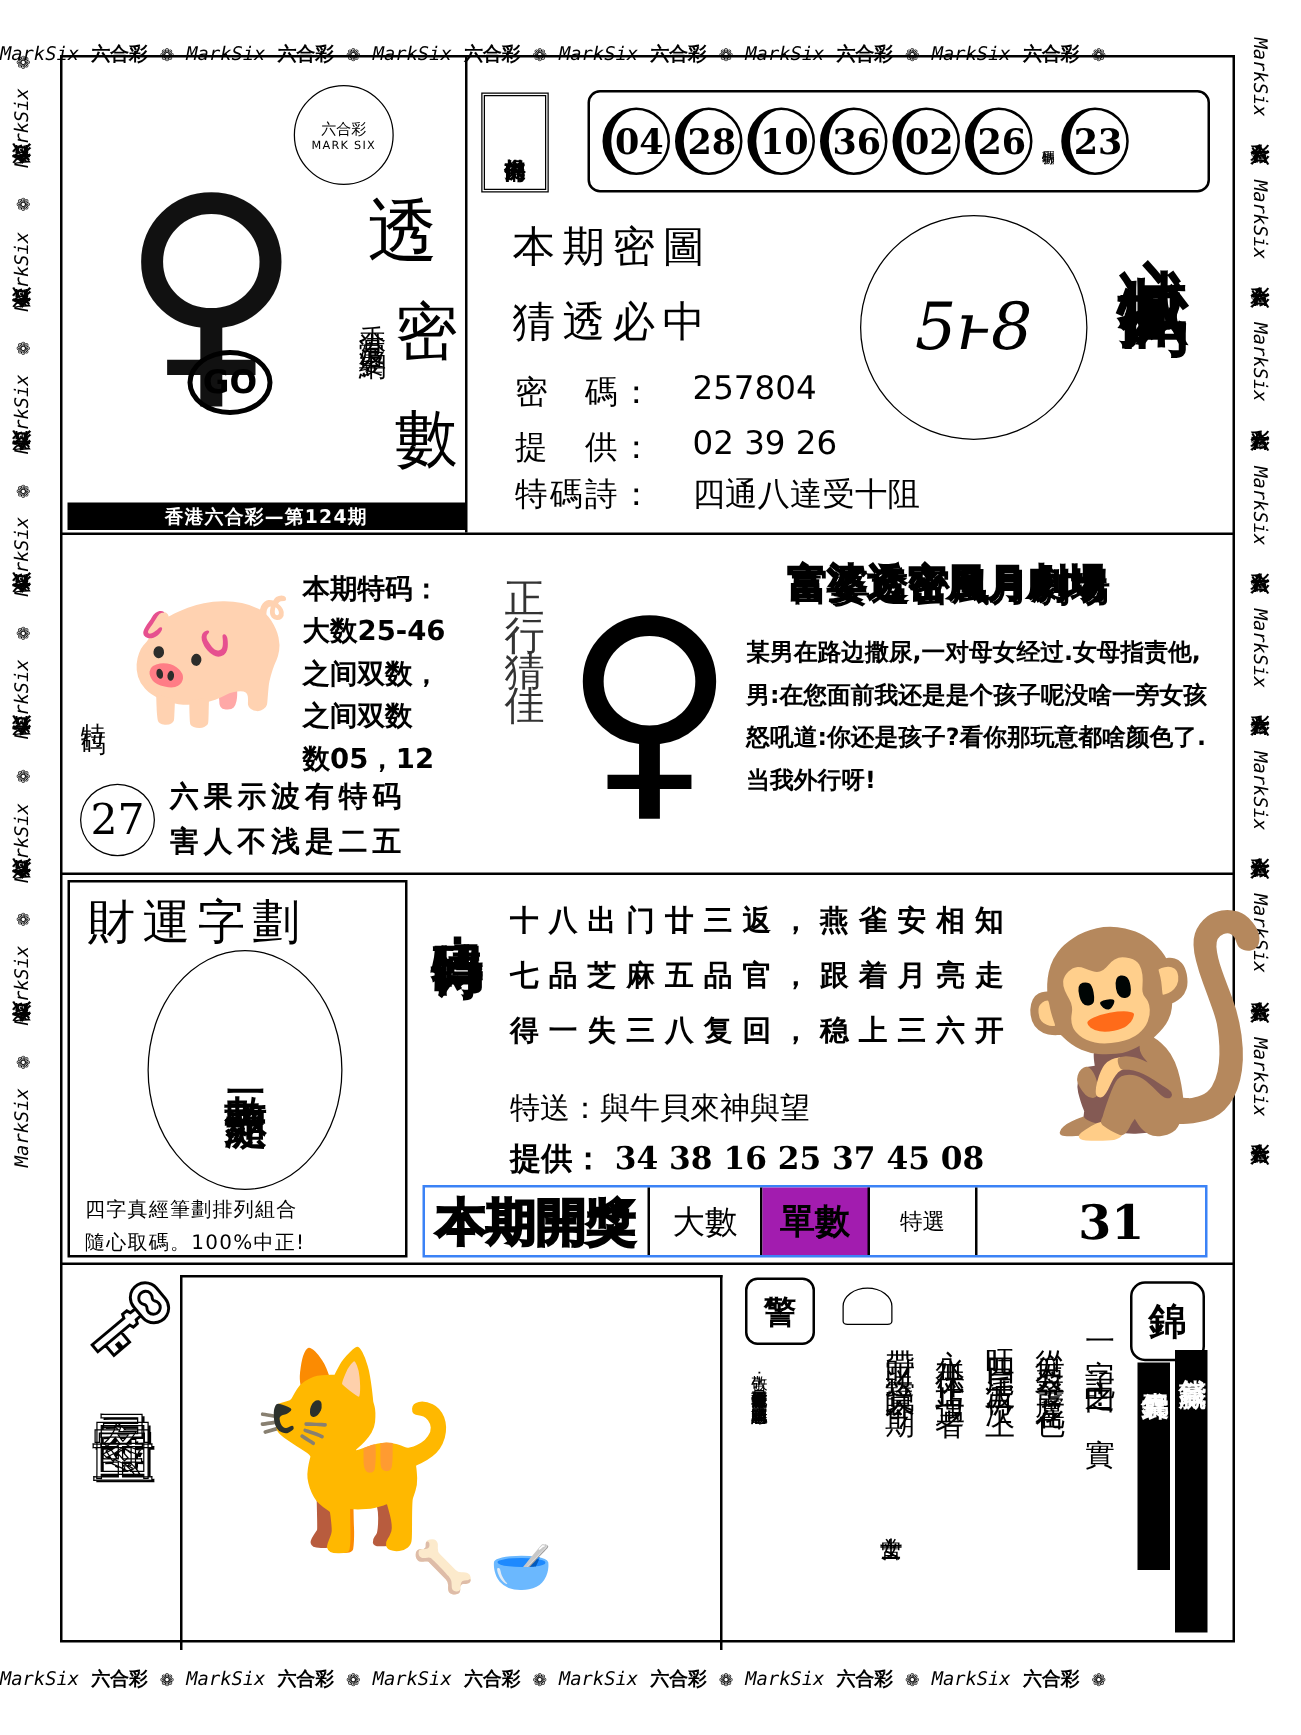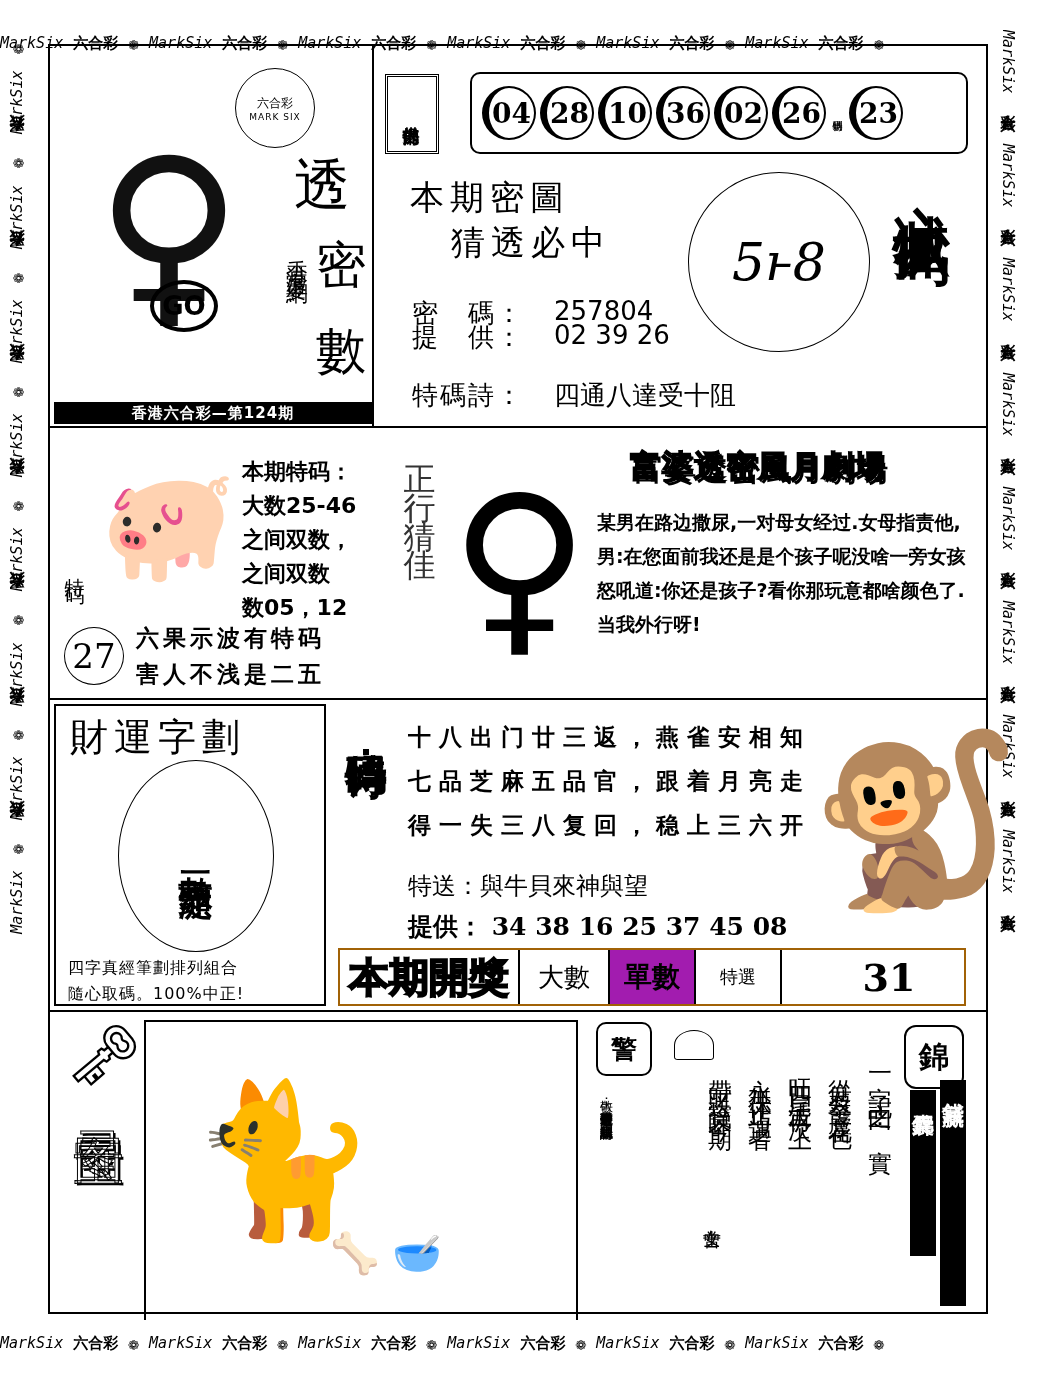--- a/index.html
+++ b/index.html
@@ -20,21 +20,21 @@
   .logo-circle{position:absolute;left:235px;top:68px;width:78px;height:78px;border:1.5px solid #000;border-radius:50%;display:flex;flex-direction:column;align-items:center;justify-content:center;font-size:12px;}
   .logo-circle .en{font-size:9px;letter-spacing:1px;}
   .vt{writing-mode:vertical-rl;letter-spacing:6px;}
   
   .badge-inner{position:absolute;left:385px;top:74px;width:48px;height:74px;border:3px double #000;font-size:17px;font-weight:bold;display:flex;align-items:center;justify-content:center;writing-mode:vertical-rl;background:#fff;}
   .balls-box{position:absolute;left:470px;top:72px;width:498px;height:82px;border:2px solid #000;border-radius:10px;display:flex;align-items:center;padding-left:10px;gap:4px;box-sizing:border-box;}
   .ball{width:54px;height:54px;border-radius:50%;border:2px solid #000;border-left:7px solid #000;display:flex;align-items:center;justify-content:center;font-family:"DejaVu Serif",serif;font-weight:bold;font-size:28px;box-sizing:border-box;}
   .special-label{writing-mode:vertical-rl;font-size:10px;line-height:11px;margin:0 2px;}
   
   .mitu{position:absolute;left:410px;top:175px;font-size:34px;letter-spacing:6px;font-family:"DejaVu Serif",serif;}
-  .mitu2{position:absolute;left:410px;top:220px;font-size:34px;letter-spacing:6px;font-family:"DejaVu Serif",serif;margin-left:41px;}
+  .mitu2{position:absolute;left:410px;top:235px;font-size:34px;letter-spacing:6px;font-family:"DejaVu Serif",serif;}
   .kv{position:absolute;left:412px;font-size:26px;display:flex;gap:14px;}
   .kv .k{width:128px;letter-spacing:2px;}
   .circle-big{position:absolute;left:688px;top:172px;width:180px;height:178px;border:1.5px solid #000;border-radius:50%;display:flex;align-items:center;justify-content:center;font-size:52px;font-family:"DejaVu Serif",serif;font-style:italic;font-weight:lighter;}
   .xincheng{position:absolute;left:892px;top:160px;font-size:56px;font-weight:bold;writing-mode:vertical-rl;letter-spacing:10px;line-height:60px;}
   
   .pig{position:absolute;left:100px;top:450px;width:120px;height:150px;font-size:110px;line-height:150px;text-align:center;}
   .pig-text{position:absolute;left:242px;top:455px;font-size:22px;font-weight:bold;line-height:34px;}
   .tema-v{position:absolute;left:62px;top:562px;font-size:20px;writing-mode:vertical-rl;letter-spacing:8px;}
   .num27{position:absolute;left:64px;top:627px;width:58px;height:56px;border:1.5px solid #000;border-radius:50%;display:flex;align-items:center;justify-content:center;font-family:"DejaVu Serif",serif;font-size:34px;}
   .pig-poem{position:absolute;left:136px;top:620px;font-size:23px;font-weight:bold;line-height:36px;letter-spacing:4px;}
@@ -46,21 +46,21 @@
   .fortune-box{position:absolute;left:54px;top:704px;width:272px;height:302px;border:2px solid #000;box-sizing:border-box;}
   .fortune-title{position:absolute;left:70px;top:712px;font-size:38px;letter-spacing:6px;}
   .oval{position:absolute;left:118px;top:760px;width:154px;height:190px;border:1.5px solid #000;border-radius:50%;display:flex;align-items:center;justify-content:center;}
   .oval .vt{font-size:34px;font-weight:bold;letter-spacing:6px;}
   .fortune-foot{position:absolute;left:68px;top:955px;font-size:16px;line-height:26px;letter-spacing:1px;}
   .poem-label{position:absolute;left:344px;top:720px;font-size:42px;font-weight:bold;font-family:"DejaVu Serif",serif;writing-mode:vertical-rl;line-height:44px;letter-spacing:2px;}
   .poem{position:absolute;left:408px;top:715px;font-size:23px;font-weight:bold;line-height:44px;letter-spacing:8px;font-family:"DejaVu Serif",serif;}
   .song{position:absolute;left:408px;top:870px;font-size:24px;font-family:"DejaVu Serif",serif;}
   .provide2{position:absolute;left:408px;top:910px;font-size:25px;font-weight:bold;font-family:"DejaVu Serif",serif;}
   .monkey{position:absolute;left:810px;top:700px;width:170px;height:240px;font-size:170px;line-height:240px;text-align:center;}
-  .draw-box{position:absolute;left:338px;top:948px;width:628px;height:58px;border:2px solid #a16207;display:flex;box-sizing:border-box;}
+  .draw-box{position:absolute;left:338px;top:948px;width:628px;height:58px;border:2px solid #3b82f6;display:flex;box-sizing:border-box;}
   .draw-box > div{display:flex;align-items:center;justify-content:center;border-right:2px solid #000;}
   .draw-box > div:last-child{border-right:none;}
   .cell-title{width:178px;font-size:40px;font-weight:900;color:#fff;-webkit-text-stroke:2px #000;}
   .cell-a{width:88px;font-size:26px;}
   .cell-b{width:84px;font-size:28px;font-weight:bold;background:#a21caf;}
   .cell-c{width:84px;font-size:18px;}
   .cell-num{flex:1;font-size:38px;font-weight:bold;font-family:"DejaVu Serif",serif;margin-left:32px;}
   
   .treasure-v{position:absolute;left:66px;top:1020px;}
   .key{font-size:60px;text-align:center;}
@@ -207,21 +207,21 @@
   <div class="special-label">特別號碼</div>
   <div class="ball">23</div>
 </div>
 
 <div class="mitu">本期密圖</div>
 <div class="mitu2">猜透必中</div>
 <div class="kv" style="top:296px;">
   <span class="k">密　碼：</span>
   <span>257804</span>
 </div>
-<div class="kv" style="top:320px;justify-content:flex-end;">
+<div class="kv" style="top:340px;justify-content:flex-end;">
   <span class="k">提　供：</span>
   <span>02 39 26</span>
 </div>
 <div class="kv" style="top:378px;">
   <span class="k">特碼詩：</span>
   <span>四通八達受十阻</span>
 </div>
 <div class="circle-big">
   <span>5ⱶ8</span>
 </div>

